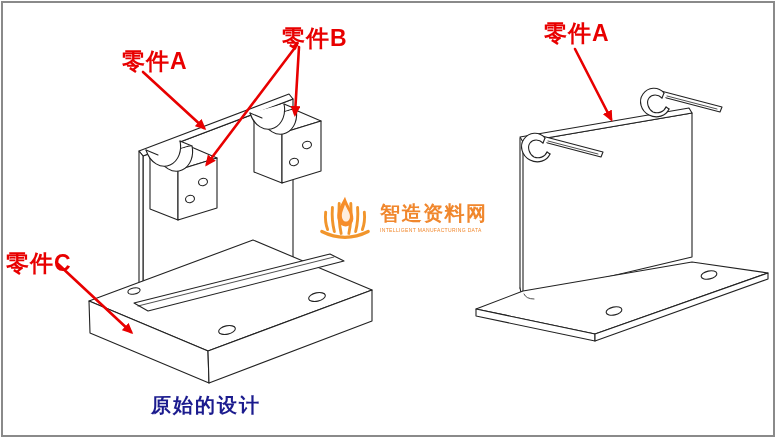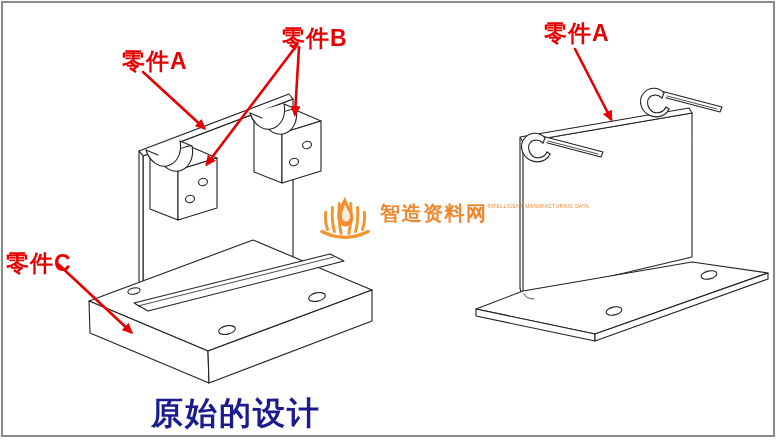--- a/index.html
+++ b/index.html
@@ -11,27 +11,27 @@
     position:absolute;left:1px;top:1px;width:770px;height:432px;
     border:2px solid #8a8a8a;background:#ffffff;
   }
   svg.draw{position:absolute;left:0;top:0;}
   .part-label{
     position:absolute;color:#e80000;font-weight:bold;font-size:23px;
     letter-spacing:1px;white-space:nowrap;z-index:5;
   }
   .caption{
     position:absolute;color:#1b1b8e;font-family:"Liberation Serif","DejaVu Serif",serif;
-    font-size:32px;font-weight:600;letter-spacing:2px;white-space:nowrap;z-index:5;
+    font-size:20px;font-weight:600;letter-spacing:2px;white-space:nowrap;z-index:5;
   }
   .watermark{
     position:absolute;left:316px;top:189px;display:flex;align-items:flex-start;
     z-index:4;opacity:0.95;
   }
-  .wm-text{display:flex;flex-direction:row;margin-left:6px;margin-top:12px;}
+  .wm-text{display:flex;flex-direction:column;margin-left:6px;margin-top:12px;}
   .wm-title{color:#f08122;font-size:20px;font-weight:bold;letter-spacing:1.5px;line-height:1.2;}
   .wm-sub{color:#f08122;font-size:5px;letter-spacing:0.35px;margin-top:2px;}
 </style>
 </head>
 <body>
 
 <div id="canvas">
   <div id="frame"></div>
 
   <svg class="draw" width="782" height="444" viewBox="0 0 782 444" fill="none" stroke="#222222" stroke-width="1.1" stroke-linejoin="round" stroke-linecap="round">

